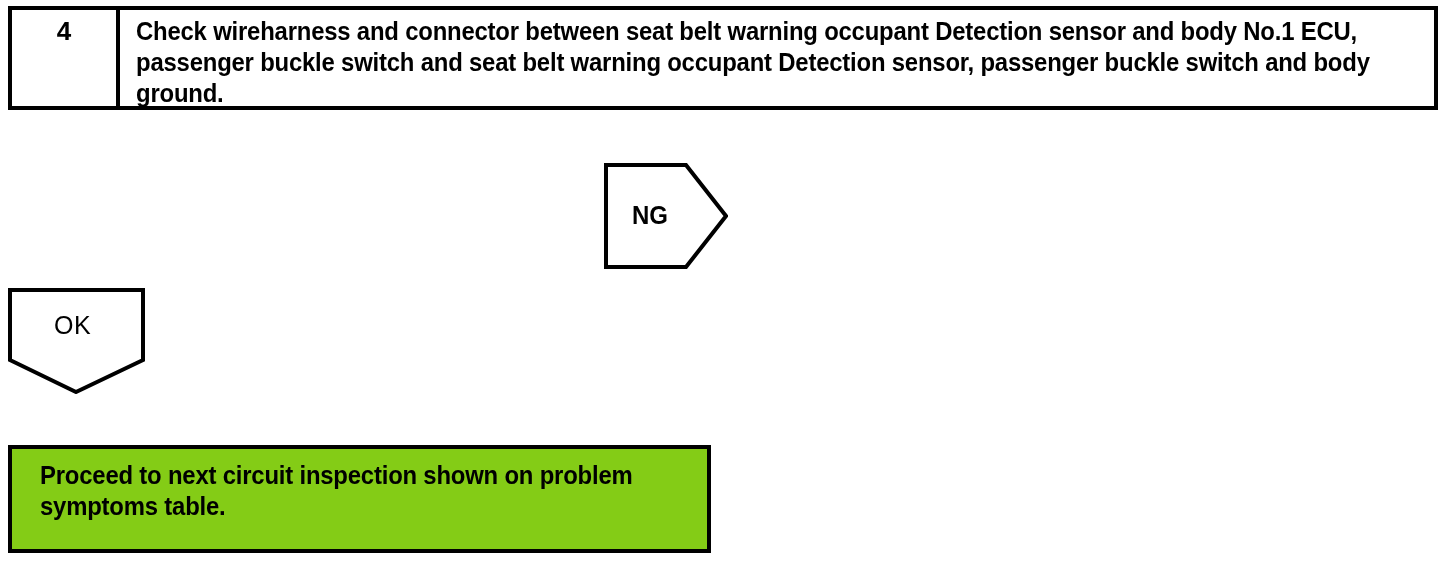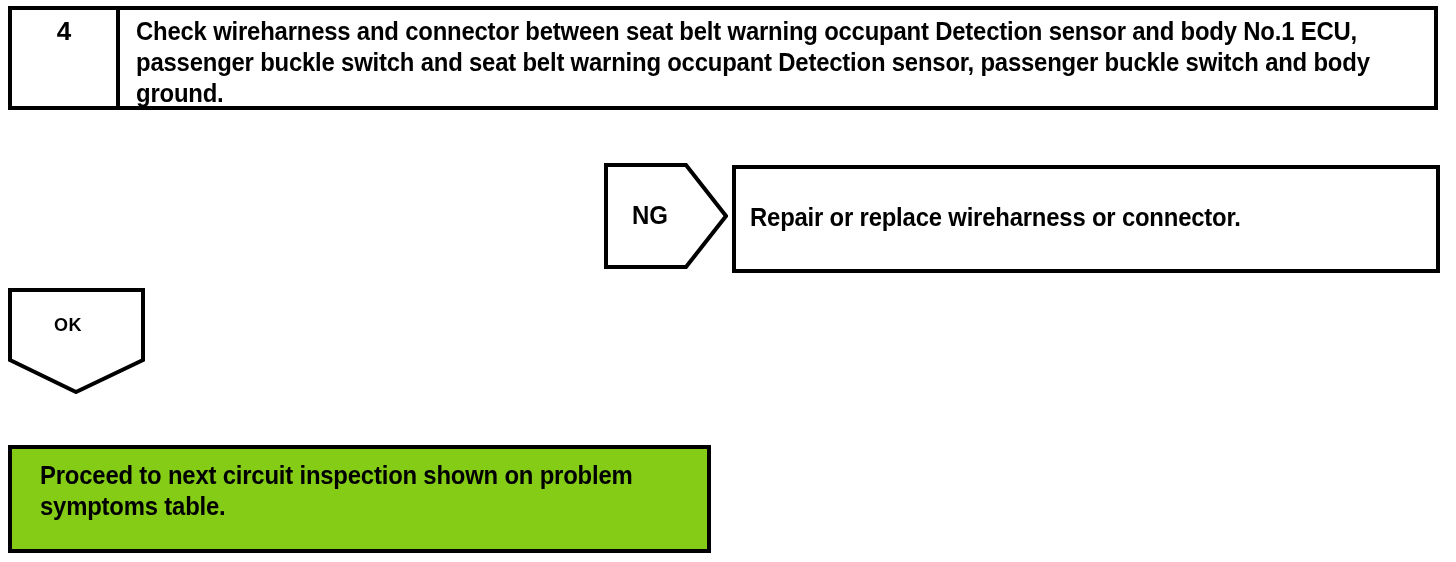--- a/index.html
+++ b/index.html
@@ -121,22 +121,22 @@
     height: 106px;
   }
   #ok-arrow svg {
     display: block;
   }
   #ok-label {
     position: absolute;
     left: 54px;
     top: 311px;
     font-family: "Liberation Sans", sans-serif;
-    font-weight: bold;
-    font-size: 18px;
+    font-weight: normal;
+    font-size: 25px;
     line-height: 28px;
     letter-spacing: 0.5px;
     color: #000000;
   }
 
   
   #outcome-box {
     position: absolute;
     left: 8px;
     top: 445px;
@@ -165,23 +165,20 @@
     <div id="step-desc" class="mtext">Check wireharness and connector between seat belt warning occupant Detection sensor and body No.1 ECU, passenger buckle switch and seat belt warning occupant Detection sensor, passenger buckle switch and body ground.</div>
   </div>
 
   <div id="ng-arrow">
     <svg width="124" height="106" viewBox="0 0 124 106">
       <polygon points="2,2 82,2 122,53 82,104 2,104" fill="#ffffff" stroke="#000000" stroke-width="4" stroke-linejoin="miter"></polygon>
     </svg>
   </div>
   <div id="ng-label">NG</div>
 
-  <div id="ng-result-box">
-    <div id="ng-result-text" class="mtext">Repair or replace wireharness or connector.</div>
-  </div>
 
   <div id="ok-arrow">
     <svg width="137" height="106" viewBox="0 0 137 106">
       <polygon points="2,2 135,2 135,72 68,104 2,72" fill="#ffffff" stroke="#000000" stroke-width="4" stroke-linejoin="miter"></polygon>
     </svg>
   </div>
   <div id="ok-label">OK</div>
 
   <div id="outcome-box">
     <div id="outcome-text" class="mtext">Proceed to next circuit inspection shown on problem symptoms table.</div>

